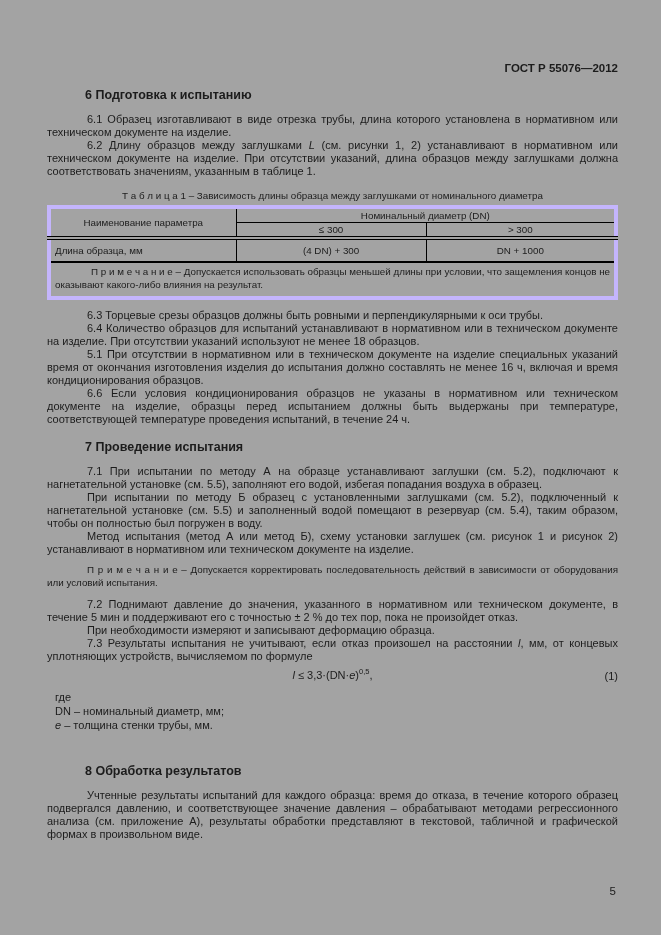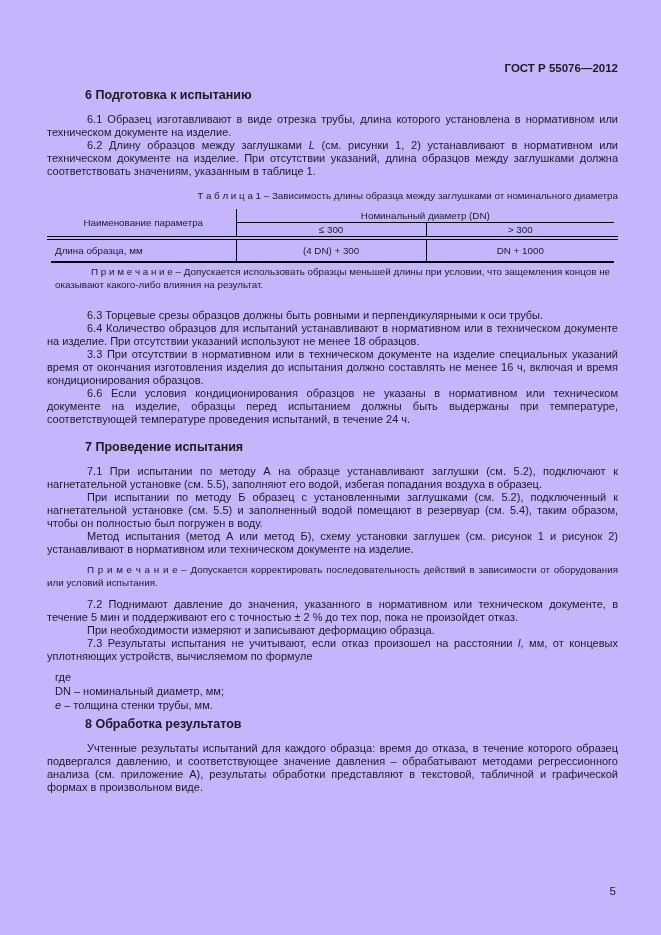--- a/index.html
+++ b/index.html
@@ -1,26 +1,26 @@
 <!DOCTYPE html>
 <html lang="ru"><head>
 <meta charset="utf-8">
 <style>
   html,body{margin:0;padding:0;background:#e8e8e8;}
   .page{
-    width:661px;height:935px;background:#c4b5fd;color:#1c1c1c;
+    width:661px;height:935px;background:#a3a3a3;color:#1c1c1c;
     font-family:"Liberation Sans","DejaVu Sans",sans-serif;
     position:relative;box-sizing:border-box;
     padding:62px 43px 0 47px;overflow:hidden;
   }
   .doc-header{font-size:11.5px;font-weight:bold;text-align:right;margin:0 0 12px 0;}
   h2.sec{font-size:12.5px;font-weight:bold;margin:14px 0 11px 38px;}
   p.body{font-size:11px;line-height:13px;text-align:justify;text-indent:40px;margin:0;}
   p.note{font-size:9.8px;line-height:12.6px;text-align:justify;text-indent:40px;margin:8px 0 9px 0;}
-  .tcaption{font-size:9.8px;margin:12px 0 4px 0;text-align:right;}
+  .tcaption{font-size:9.8px;margin:12px 0 4px 0;text-align:center;}
   table.t1{width:100%;border-collapse:collapse;border:4px solid #c4b5fd;font-size:9.8px;table-layout:fixed;}
   table.t1 td,table.t1 th{border:1px solid #000;padding:1px 4px;font-weight:normal;box-sizing:border-box;}
   .col-name{width:33%;}
   .col-a{width:33.5%;}
   .col-b{width:33.5%;}
   .c{text-align:center;}
   .hdr-bottom{border-bottom:4px double #000 !important;}
   .row-data td{border-bottom:2px solid #000 !important;height:24px;}
   .note-cell{padding:3px 4px 5px 4px !important;}
   .note-cell .ntext{font-size:9.8px;line-height:12.6px;text-align:justify;text-indent:36px;}
@@ -69,43 +69,47 @@
       <tr>
         <td colspan="3" class="note-cell">
           <div class="ntext">П р и м е ч а н и е – Допускается использовать образцы меньшей длины при условии, что защемления концов не оказывают какого-либо влияния на результат.</div>
         </td>
       </tr>
     </tbody>
   </table>
 
   <p class="body" style="margin-top:9px;">6.3 Торцевые срезы образцов должны быть ровными и перпендикулярными к оси трубы.</p>
   <p class="body">6.4 Количество образцов для испытаний устанавливают в нормативном или в техническом документе на изделие. При отсутствии указаний используют не менее 18 образцов.</p>
-  <p class="body">3.3 При отсутствии в нормативном или в техническом документе на изделие специальных указаний время от окончания изготовления изделия до испытания должно составлять не менее 16 ч, включая и время кондиционирования образцов.</p>
+  <p class="body">5.1 При отсутствии в нормативном или в техническом документе на изделие специальных указаний время от окончания изготовления изделия до испытания должно составлять не менее 16 ч, включая и время кондиционирования образцов.</p>
   <p class="body">6.6 Если условия кондиционирования образцов не указаны в нормативном или техническом документе на изделие, образцы перед испытанием должны быть выдержаны при температуре, соответствующей температуре проведения испытаний, в течение 24 ч.</p>
 
   <h2 class="sec">7 Проведение испытания</h2>
 
   <p class="body">7.1 При испытании по методу А на образце устанавливают заглушки (см. 5.2), подключают к нагнетательной установке (см. 5.5), заполняют его водой, избегая попадания воздуха в образец.</p>
   <p class="body">При испытании по методу Б образец с установленными заглушками (см. 5.2), подключенный к нагнетательной установке (см. 5.5) и заполненный водой помещают в резервуар (см. 5.4), таким образом, чтобы он полностью был погружен в воду.</p>
   <p class="body">Метод испытания (метод А или метод Б), схему установки заглушек (см. рисунок 1 и рисунок 2) устанавливают в нормативном или техническом документе на изделие.</p>
 
   <p class="note">П р и м е ч а н и е – Допускается корректировать последовательность действий в зависимости от оборудования или условий испытания.</p>
 
   <p class="body">7.2 Поднимают давление до значения, указанного в нормативном или техническом документе, в течение 5 мин и поддерживают его с точностью ± 2 % до тех пор, пока не произойдет отказ.</p>
   <p class="body">При необходимости измеряют и записывают деформацию образца.</p>
   <p class="body"><span>7.3 Результаты испытания не учитывают, если отказ произошел на расстоянии </span><span class="it">l</span><span>, мм, от концевых уплотняющих устройств, вычисляемом по формуле</span></p>
 
+  <div class="formula">
+    <span class="it">l</span><span> ≤ 3,3·(DN·</span><span class="it">e</span><span>)</span><sup>0,5</sup><span>,</span>
+    <span class="eqnum">(1)</span>
+  </div>
 
   <div class="where">
     <div class="wlabel">где</div>
     <div class="wdefs">
       <div>DN – номинальный диаметр, мм;</div>
       <div><span class="it">e</span><span> – толщина стенки трубы, мм.</span></div>
     </div>
   </div>
 
-  <h2 class="sec" style="margin-top:4px;">8 Обработка результатов</h2>
+  <h2 class="sec" style="margin-top:31px;">8 Обработка результатов</h2>
 
   <p class="body">Учтенные результаты испытаний для каждого образца: время до отказа, в течение которого образец подвергался давлению, и соответствующее значение давления – обрабатывают методами регрессионного анализа (см. приложение А), результаты обработки представляют в текстовой, табличной и графической формах в произвольном виде.</p>
 
   <div class="page-num">5</div>
 
 </div>
 
 </body></html>

